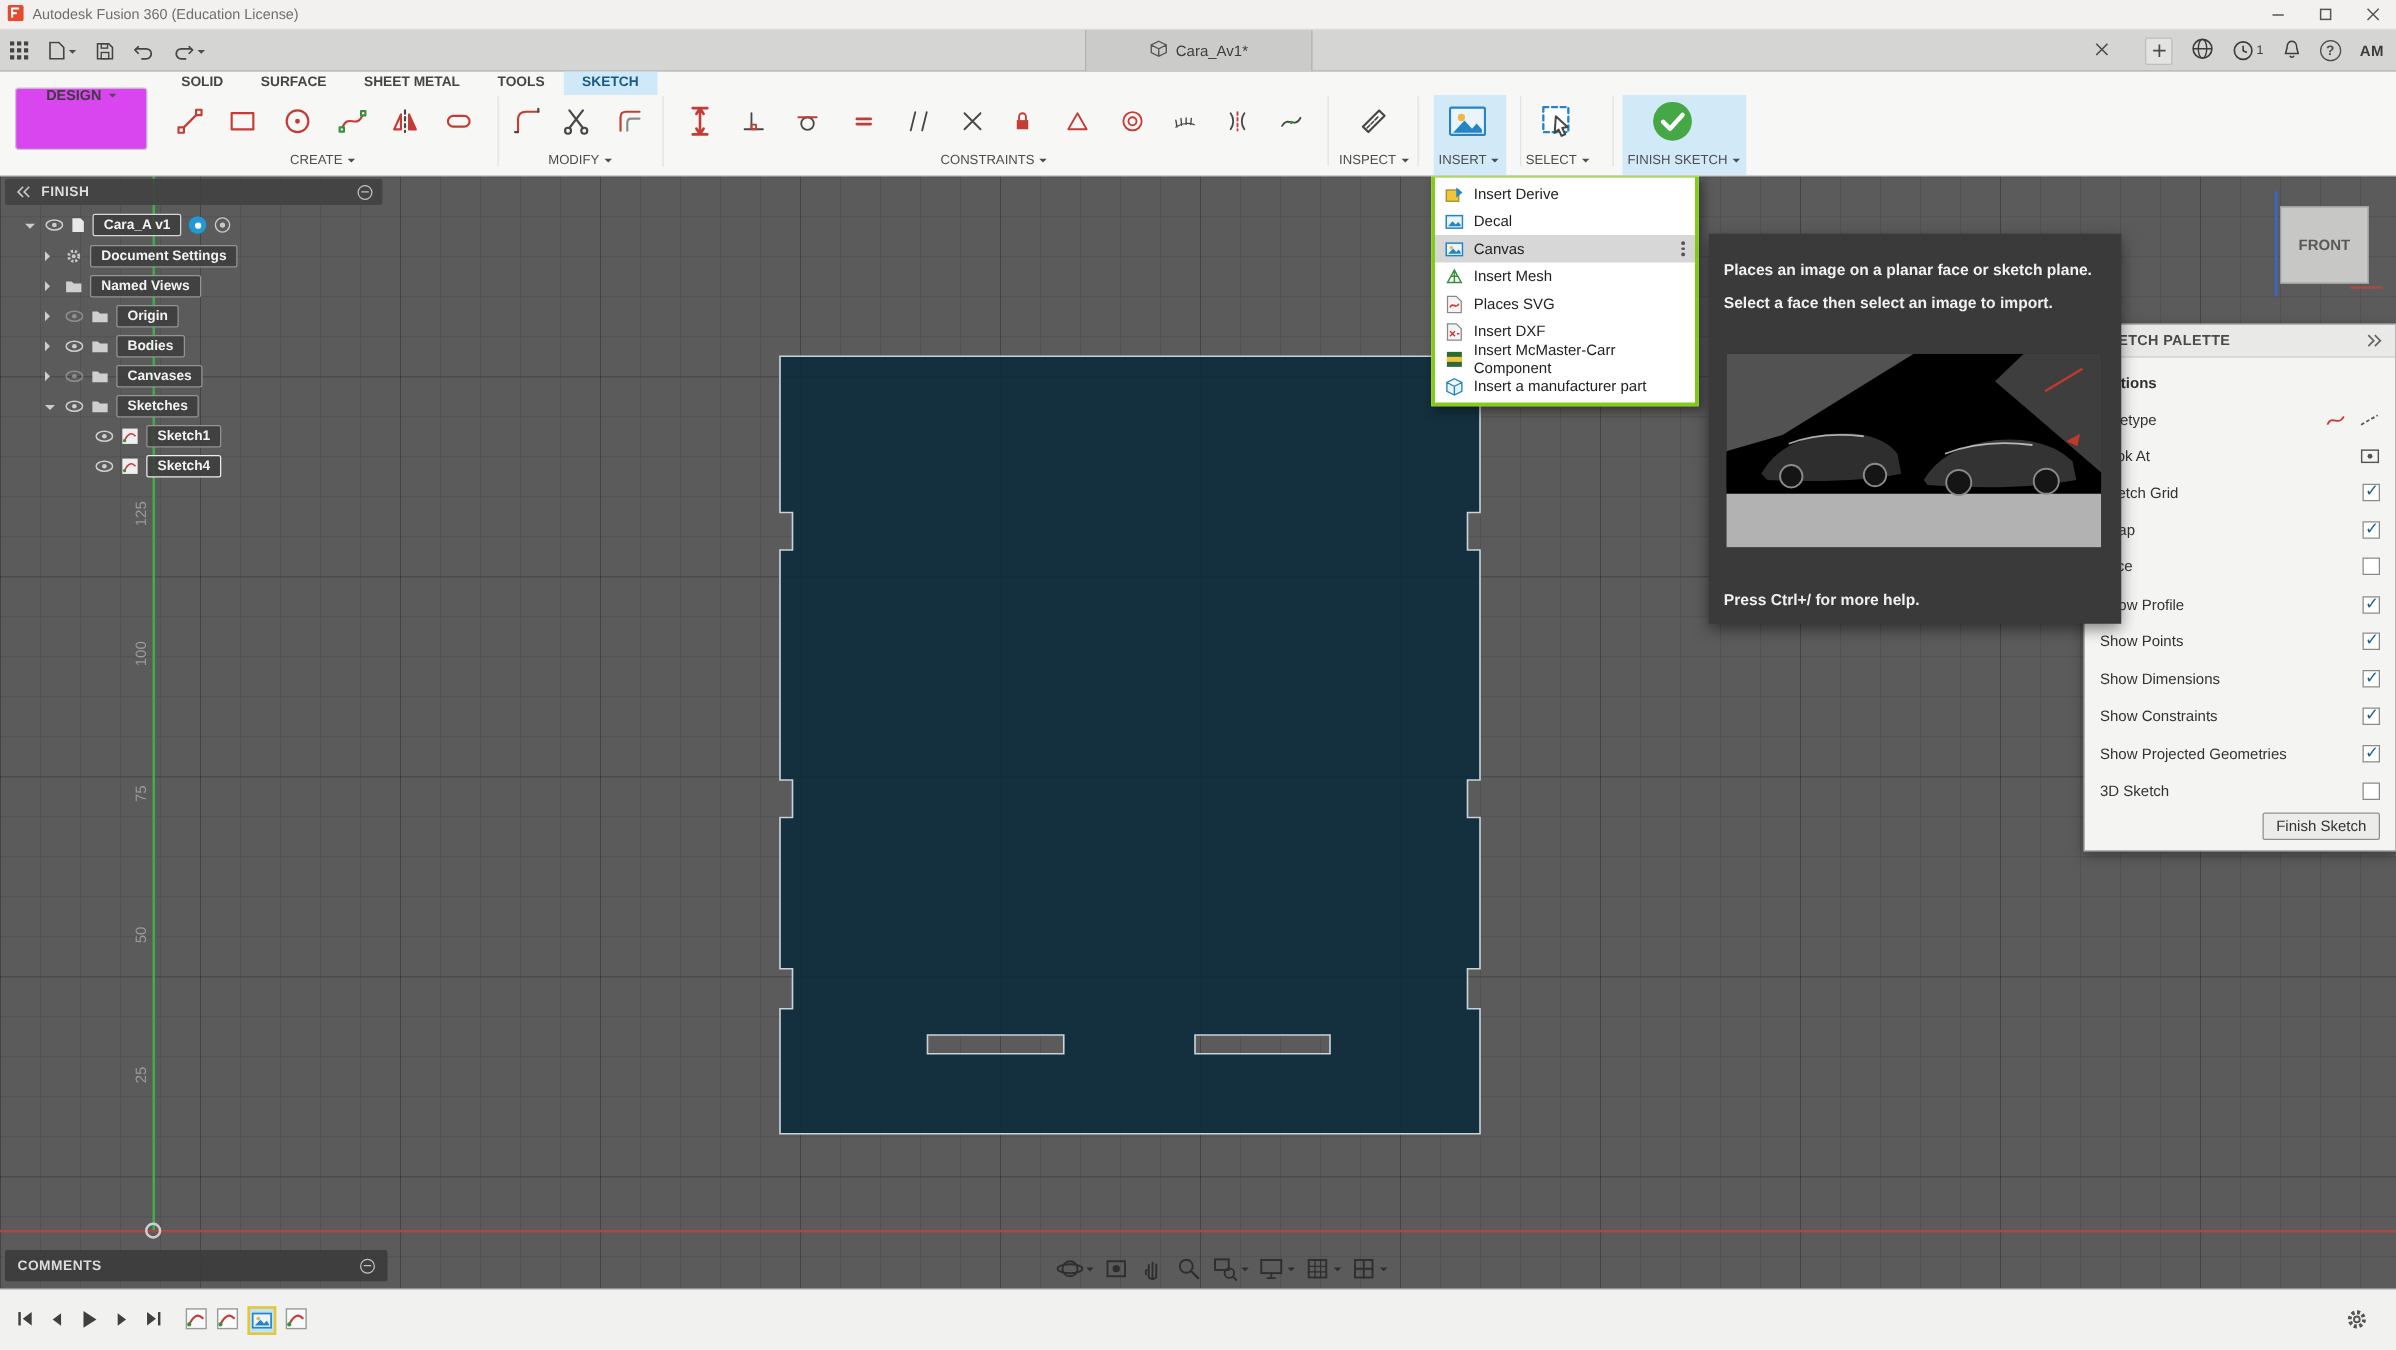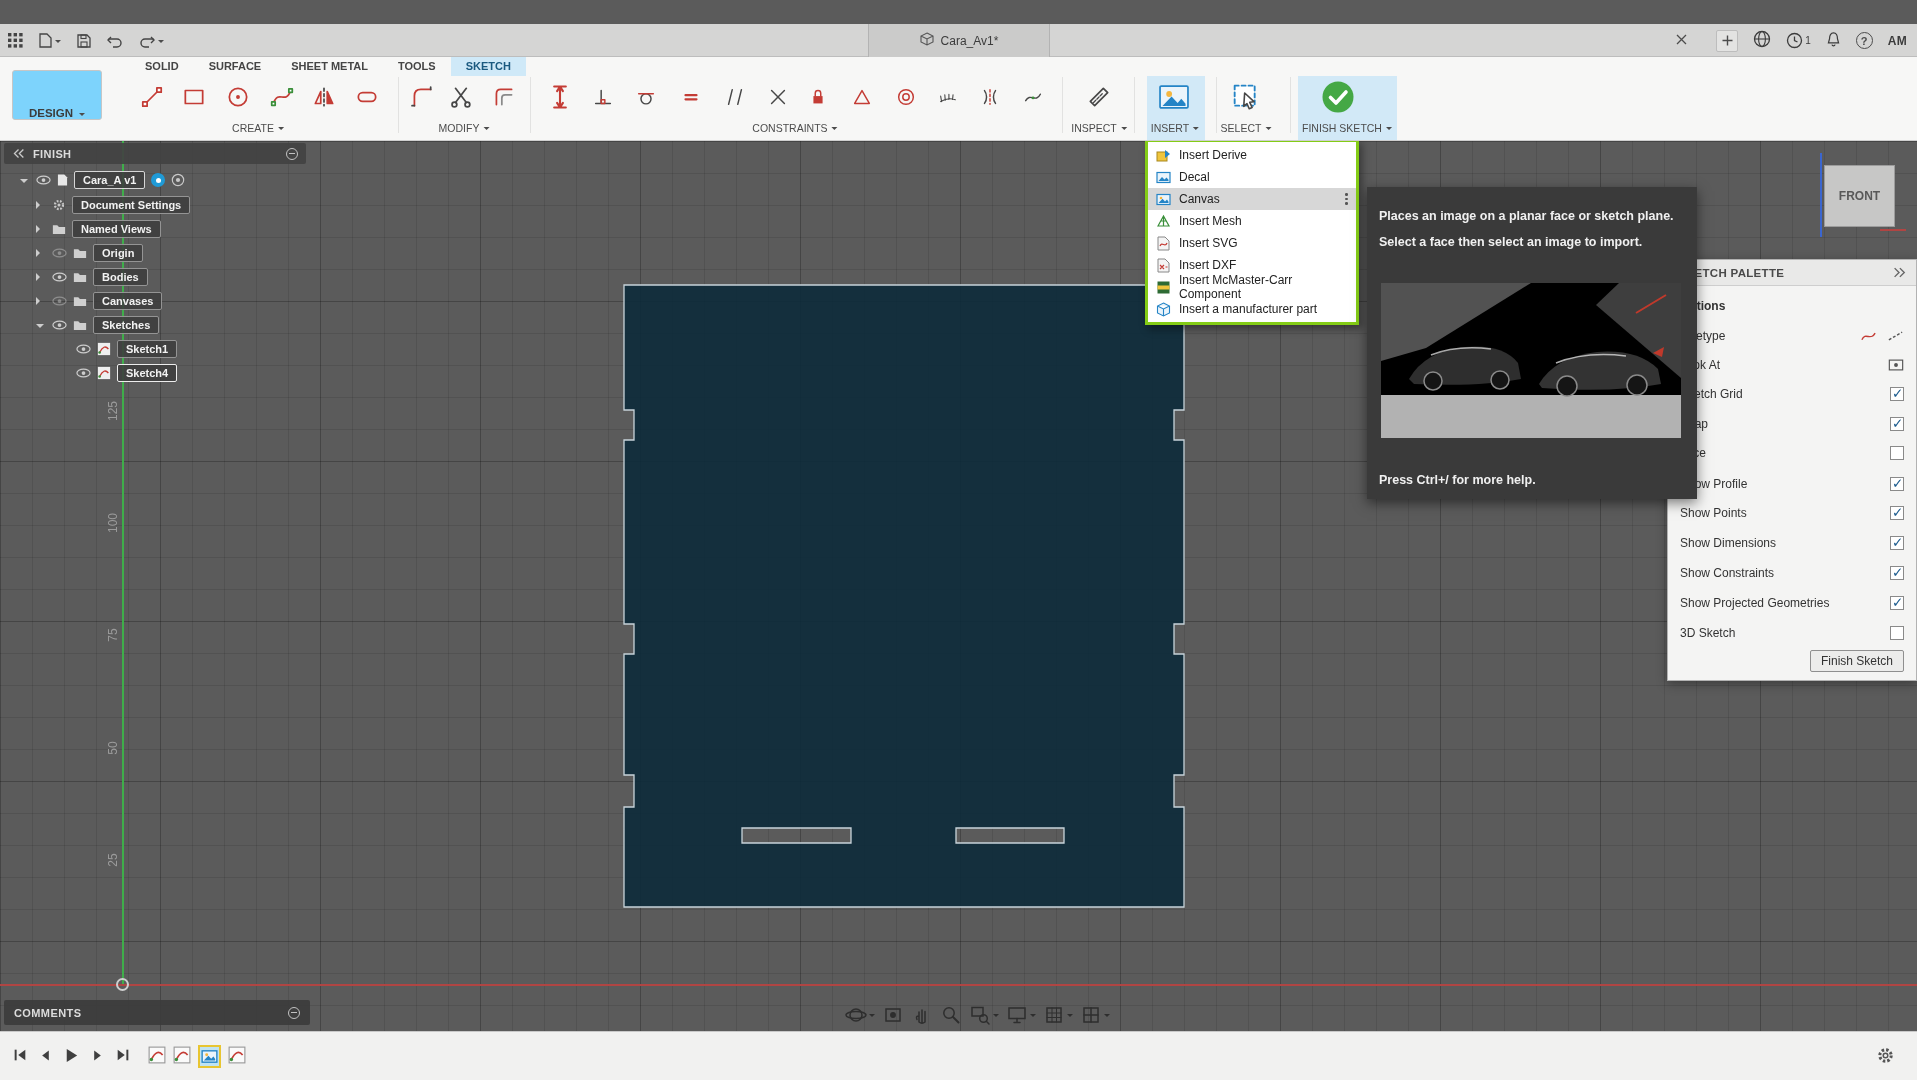--- a/index.html
+++ b/index.html
@@ -28,22 +28,22 @@
   .plusbox { width:22px; height:22px; background:#e3e3e2; border:1px solid #bdbdbd; border-radius:2px;
              display:flex; align-items:center; justify-content:center; }
   .helpcirc { width:17px; height:17px; border:1.4px solid #4c4c4c; border-radius:50%; color:#4c4c4c;
               font-size:11px; font-weight:bold; display:flex; align-items:center; justify-content:center; }
   .avatar { font-weight:bold; color:#3c3c3c; letter-spacing:.3px; }
   .badge { font-size:10px; color:#3c3c3c; margin-left:2px; }
 
   
   .ribbon { position:absolute; left:0; top:57px; width:100%; height:84px; background:#f7f7f6;
             border-bottom:1px solid #cfcfcf; z-index:58; }
-  .design-btn { position:absolute; left:12px; top:13px; width:90px; height:50px; background:#7dd3fc;
-                border:1px solid #c6c6c6; border-radius:3px; display:flex; align-items:flex-end;
+  .design-btn { position:absolute; left:12px; top:13px; width:106px; height:50px; background:#d946ef;
+                border:1px solid #c6c6c6; border-radius:3px; display:flex; align-items:flex-start;
                 justify-content:center; gap:6px; font-size:11.5px; font-weight:bold; color:#3c3c3c; }
   .rtabs { position:absolute; left:130px; top:0; height:19px; display:flex; }
   .rtab { height:19px; line-height:19px; padding:0 15px; font-size:11px; font-weight:bold; color:#454545; }
   .rtab.active { background:#cfe9f8; color:#1b5a80; }
   .rico { position:absolute; top:23px; width:30px; height:34px; display:flex; align-items:center; justify-content:center; }
   .rico svg { stroke:#c43c35; fill:none; stroke-width:1.6; stroke-linecap:round; stroke-linejoin:round; }
   .rico.dk svg { stroke:#474747; }
   .rico.big { width:44px; height:40px; top:20px; }
   .glabel { position:absolute; top:65px; transform:translateX(-50%); font-size:10.5px; color:#4c4c4c;
             display:flex; align-items:center; gap:4px; white-space:nowrap; }
@@ -135,20 +135,44 @@
   .tplay svg { fill:#3f3f3f; }
   .titems { position:absolute; left:148px; top:0; height:49px; display:flex; align-items:center; gap:7px; }
   .tlhl { border:2px solid #e8c531; background:#bfe3f2; padding:1px; display:flex; }
   .gearbtn { position:absolute; right:22px; top:14px; }
 </style>
 </head>
 <body>
 
 <div class="app">
 
+  <div class="titlebar">
+    <span><svg width="13" height="13" viewBox="0 0 14 14">
+          <rect x="0" y="0" width="14" height="14" rx="2" fill="#e8492f"></rect>
+          <path d="M4,11 V3 H10 M4,7 H8" stroke="#fff" stroke-width="1.8" fill="none"></path>
+        </svg></span>
+    <span class="title">Autodesk Fusion 360 (Education License)</span>
+    <div class="wincontrols">
+      <span class="winbtn">
+          <svg width="11" height="11">
+            <line x1="1" y1="6" x2="10" y2="6" stroke="#555" stroke-width="1.2"></line>
+          </svg>
+        </span>
+      <span class="winbtn">
+          <svg width="11" height="11">
+            <rect x="1.5" y="1.5" width="8" height="8" fill="none" stroke="#555" stroke-width="1.2"></rect>
+          </svg>
+        </span>
+      <span class="winbtn">
+          <svg width="11" height="11">
+            <path d="M1,1 L10,10 M10,1 L1,10" stroke="#555" stroke-width="1.2"></path>
+          </svg>
+        </span>
+    </div>
+  </div>
 
   <div class="tabbar">
     <div class="qat">
       <span class="qbtn">
           <svg width="15" height="15" viewBox="0 0 15 15">
             <g fill="#444">
               <rect x="0" y="0" width="3.4" height="3.4"></rect>
               <rect x="5.6" y="0" width="3.4" height="3.4"></rect>
               <rect x="11.2" y="0" width="3.4" height="3.4"></rect>
               <rect x="0" y="5.6" width="3.4" height="3.4"></rect>
@@ -737,21 +761,21 @@
         </span>
       <span>Insert Mesh</span>
     </div>
     <div class="mrow">
       <span class="mic">
           <svg width="15" height="15" viewBox="0 0 15 15">
             <path d="M2,1 H9 L13,5 V14 H2 Z" fill="#f4f4f4" stroke="#888" stroke-width="1"></path>
             <path d="M4,10 C6,5 9,12 11,7" fill="none" stroke="#c43c35" stroke-width="1.3"></path>
           </svg>
         </span>
-      <span>Insert SVG</span>
+      <span>Places SVG</span>
     </div>
     <div class="mrow">
       <span class="mic">
           <svg width="15" height="15" viewBox="0 0 15 15">
             <path d="M2,1 H9 L13,5 V14 H2 Z" fill="#f4f4f4" stroke="#888" stroke-width="1"></path>
             <path d="M4,11 L8,7 M8,11 L4,7 M9.5,9 H11.5" fill="none" stroke="#c43c35" stroke-width="1.2"></path>
           </svg>
         </span>
       <span>Insert DXF</span>
     </div>

